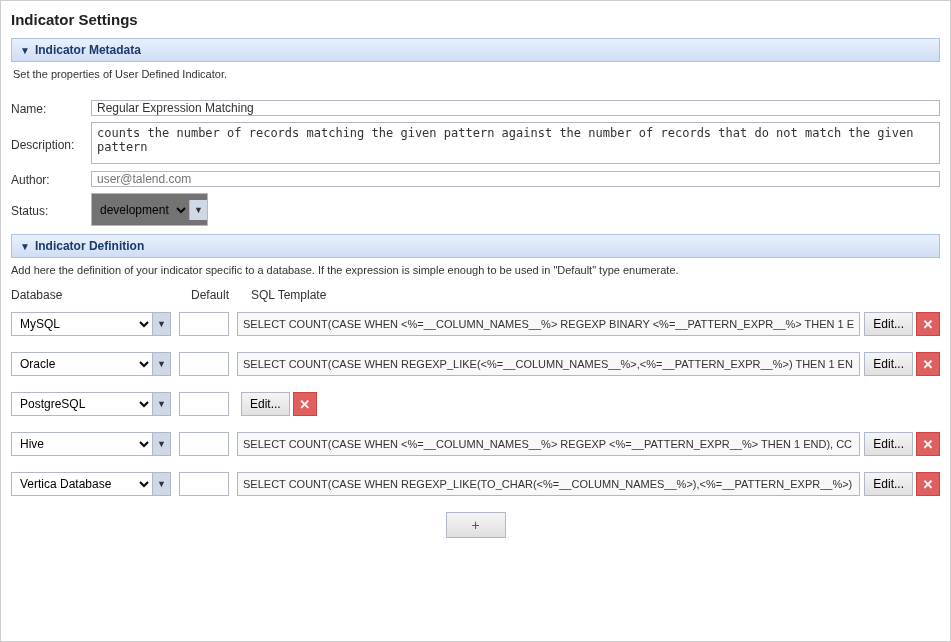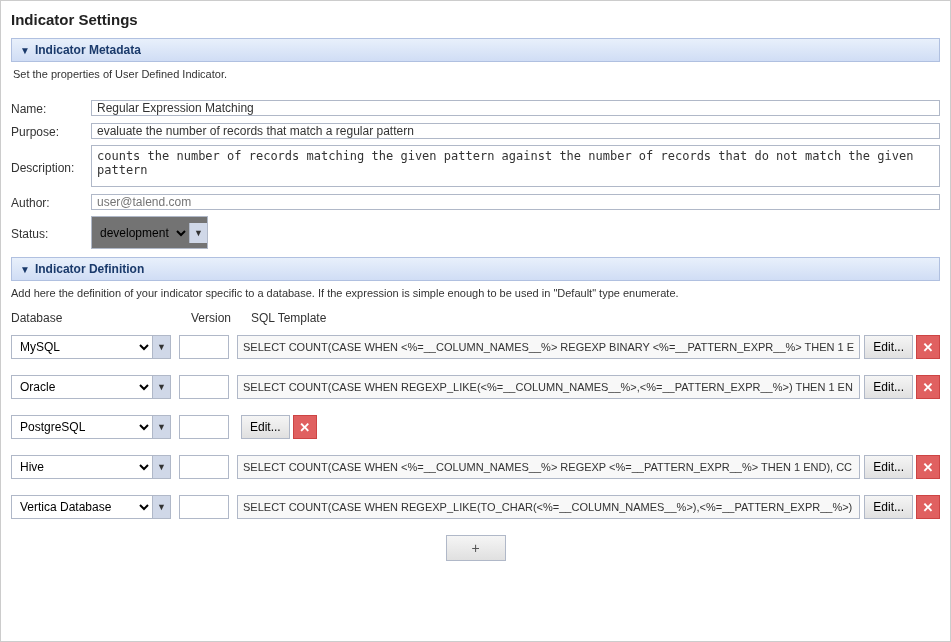--- a/index.html
+++ b/index.html
@@ -240,24 +240,20 @@
     <span>Indicator Metadata</span>
   </div>
 
   <div class="section-desc">Set the properties of User Defined Indicator.</div>
 
   <div class="form-row">
     <div class="form-label">Name:</div>
     <input class="form-input" type="text" value="Regular Expression Matching" style="">
   </div>
 
-  <div class="form-row">
-    <div class="form-label">Purpose:</div>
-    <input class="form-input" type="text" value="evaluate the number of records that match a regular pattern" style="">
-  </div>
 
   <div class="form-row">
     <div class="form-label">Description:</div>
     <textarea class="form-textarea" style="">counts the number of records matching the given pattern against the number of records that do not match the given pattern</textarea>
   </div>
 
   <div class="form-row">
     <div class="form-label">Author:</div>
     <input class="form-input form-input-placeholder" type="text" placeholder="user@talend.com" style="color: rgb(170, 170, 170);">
   </div>
@@ -277,21 +273,21 @@
   <div class="indicator-def-section">
     <div class="section-header">
       <span class="arrow">▼</span>
       <span>Indicator Definition</span>
     </div>
 
     <div class="def-desc">Add here the definition of your indicator specific to a database. If the expression is simple enough to be used in "Default" type enumerate.</div>
 
     <div class="db-table-header">
       <div class="db-col">Database</div>
-      <div class="ver-col">Version</div>
+      <div class="ver-col">Default</div>
       <div class="sql-col">SQL Template</div>
     </div>
 
     <div class="db-row">
       <div class="db-select-wrap">
         <select class="db-select">
           <option>MySQL</option>
         </select>
         <div class="db-dropdown-btn">▼</div>
       </div>

